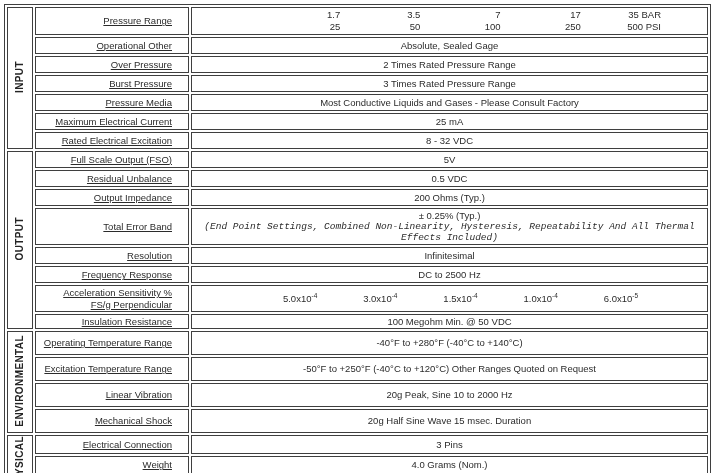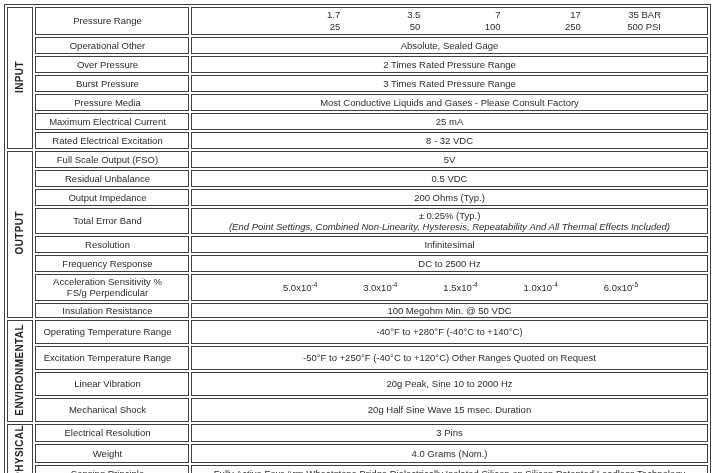--- a/index.html
+++ b/index.html
@@ -26,21 +26,21 @@
     font-size: 9.5px;
     line-height: 1.18;
     vertical-align: middle;
     overflow: hidden;
   }
   tr       { height: 17px; }
   tr.h2    { height: 26px; }  
   tr.he    { height: 24px; }  
   tr.hs    { height: 13px; }  
 
-  td.lab { text-align: center; padding: 1px 16px 1px 7px; }
+  td.lab { text-align: right; padding: 1px 16px 1px 7px; text-decoration: underline; }
   td.val { text-align: center; padding: 1px 6px; }
   td.val.nowrap { white-space: nowrap; padding: 1px 2px; }
 
   td.vert { text-align: center; vertical-align: middle; padding: 0; }
   td.vert span {
     display: inline-block;
     writing-mode: vertical-rl;
     transform: rotate(180deg);
     white-space: nowrap;
     font-weight: bold;
@@ -48,21 +48,21 @@
     letter-spacing: 0.4px;
     color: #242424;
   }
 
   .cols { display: flex; padding: 0 40px 0 62px; }
   .col  { flex: 1; text-align: center; }
   .col div { line-height: 1.25; text-align: right; }
 
   sup { font-size: 6.5px; line-height: 0; vertical-align: super; }
 
-  .note { font-style: italic; }
+  .note { font-style: italic; font-family: Liberation Mono, monospace; }
 </style>
 </head>
 <body>
 
 <div class="sheet">
 <table class="spec">
   <colgroup>
     <col style="width:26px">
         <col style="width:154px">
         <col>
@@ -180,21 +180,21 @@
     <td class="lab">Linear Vibration</td>
     <td class="val">20g Peak, Sine 10 to 2000 Hz</td>
   </tr>
   <tr class="he">
     <td class="lab">Mechanical Shock</td>
     <td class="val">20g Half Sine Wave 15 msec. Duration</td>
   </tr>
 
   <tr>
     <td class="vert" rowspan="3"><span>PHYSICAL</span></td>
-    <td class="lab">Electrical Resolution</td>
+    <td class="lab">Electrical Connection</td>
     <td class="val">3 Pins</td>
   </tr>
   <tr>
     <td class="lab">Weight</td>
     <td class="val">4.0 Grams (Nom.)</td>
   </tr>
   <tr class="hs">
     <td class="lab">Sensing Principle</td>
     <td class="val nowrap">Fully Active Four Arm Wheatstone Bridge Dielectrically Isolated Silicon on Silicon Patented Leadless Technology</td>
   </tr>

